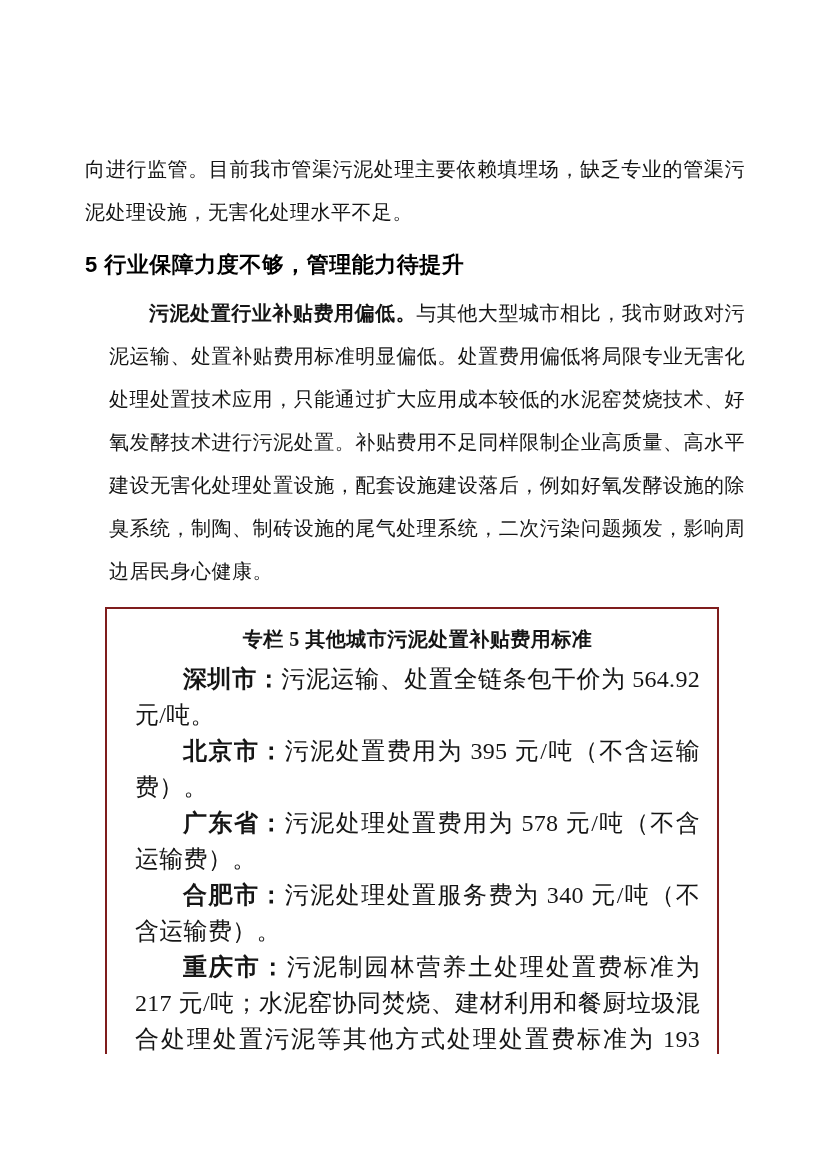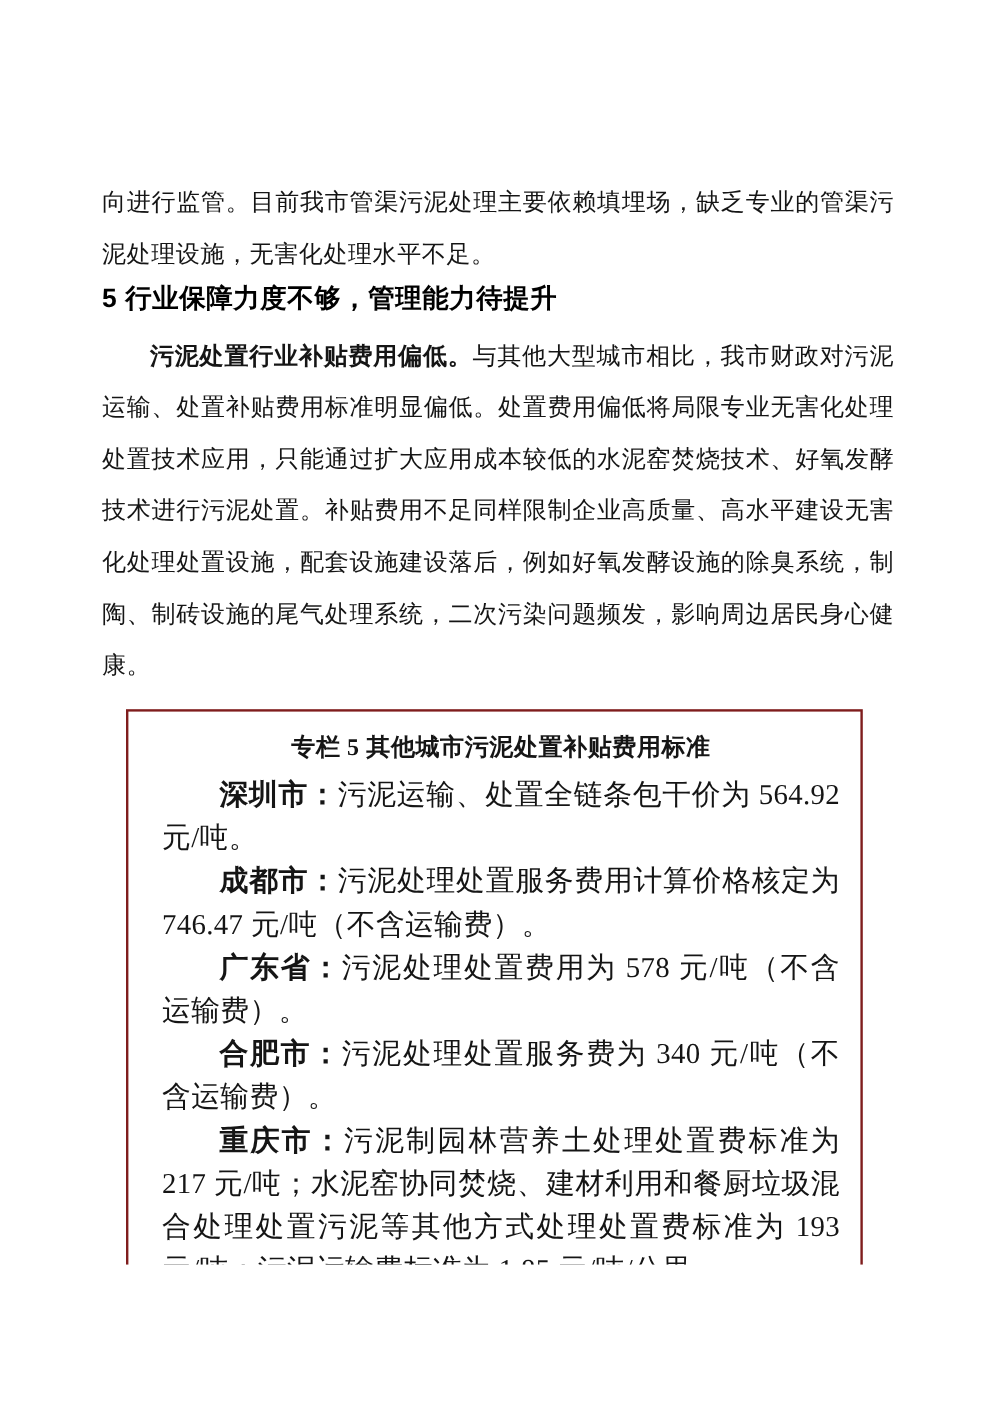--- a/index.html
+++ b/index.html
@@ -18,28 +18,28 @@
     left: 85px;
     top: 148px;
     width: 660px;
   }
   .body-text {
     font-size: 20px;
     line-height: 43px;
     text-align: justify;
     letter-spacing: 0.5px;
   }
-  .indent { text-indent: 2em; }
+  .indent { text-indent: 2em; margin-left: 24px; }
   .lead-bold { font-weight: bold; }
   .section-heading {
     font-family: "Liberation Sans", "DejaVu Sans", sans-serif;
     font-size: 22px;
     font-weight: bold;
     color: #000000;
-    margin: 0 0 12px 0;
+    margin: 16px 0 12px 0;
     letter-spacing: 0.5px;
   }
   .callout {
     border: 2px solid #7f1d1d;
     margin: 14px 26px 0 20px;
     padding: 10px 17px 12px 28px;
   }
   .callout-title {
     text-align: center;
     font-weight: bold;
@@ -112,23 +112,23 @@
 
     <h2 class="section-heading">5 行业保障力度不够，管理能力待提升</h2>
 
     <p class="body-text indent"><span class="lead-bold">污泥处置行业补贴费用偏低。</span><span>与其他大型城市相比，我市财政对污泥运输、处置补贴费用标准明显偏低。处置费用偏低将局限专业无害化处理处置技术应用，只能通过扩大应用成本较低的水泥窑焚烧技术、好氧发酵技术进行污泥处置。补贴费用不足同样限制企业高质量、高水平建设无害化处理处置设施，配套设施建设落后，例如好氧发酵设施的除臭系统，制陶、制砖设施的尾气处理系统，二次污染问题频发，影响周边居民身心健康。</span></p>
 
     <div class="callout">
       <div class="callout-title">专栏 5 其他城市污泥处置补贴费用标准</div>
 
       <p class="callout-entry"><span class="city-name">深圳市：</span><span>污泥运输、处置全链条包干价为 564.92 元/吨。</span></p>
 
+      <p class="callout-entry"><span class="city-name">北京市：</span><span>污泥处置费用为 395 元/吨（不含运输费）。</span></p>
 
 
-      <p class="callout-entry"><span class="city-name">成都市：</span><span>污泥处理处置服务费用计算价格核定为 746.47 元/吨（不含运输费）。</span></p>
 
       <p class="callout-entry"><span class="city-name">广东省：</span><span>污泥处理处置费用为 578 元/吨（不含运输费）。</span></p>
 
       <p class="callout-entry"><span class="city-name">合肥市：</span><span>污泥处理处置服务费为 340 元/吨（不含运输费）。</span></p>
 
       <p class="callout-entry"><span class="city-name">重庆市：</span><span>污泥制园林营养土处理处置费标准为 217 元/吨；水泥窑协同焚烧、建材利用和餐厨垃圾混合处理处置污泥等其他方式处理处置费标准为 193 元/吨；污泥运输费标准为 1.85 元/吨/公里。</span></p>
     </div>
 
     <p class="body-text indent after-box"><span class="lead-bold">其他城市污泥处置补贴费用标准。</span><span>政府对污泥产品资源化利用的扶持力度不够，资源化产品市场活力不足。污泥资源化产品市场接受度较低，</span></p>
 

